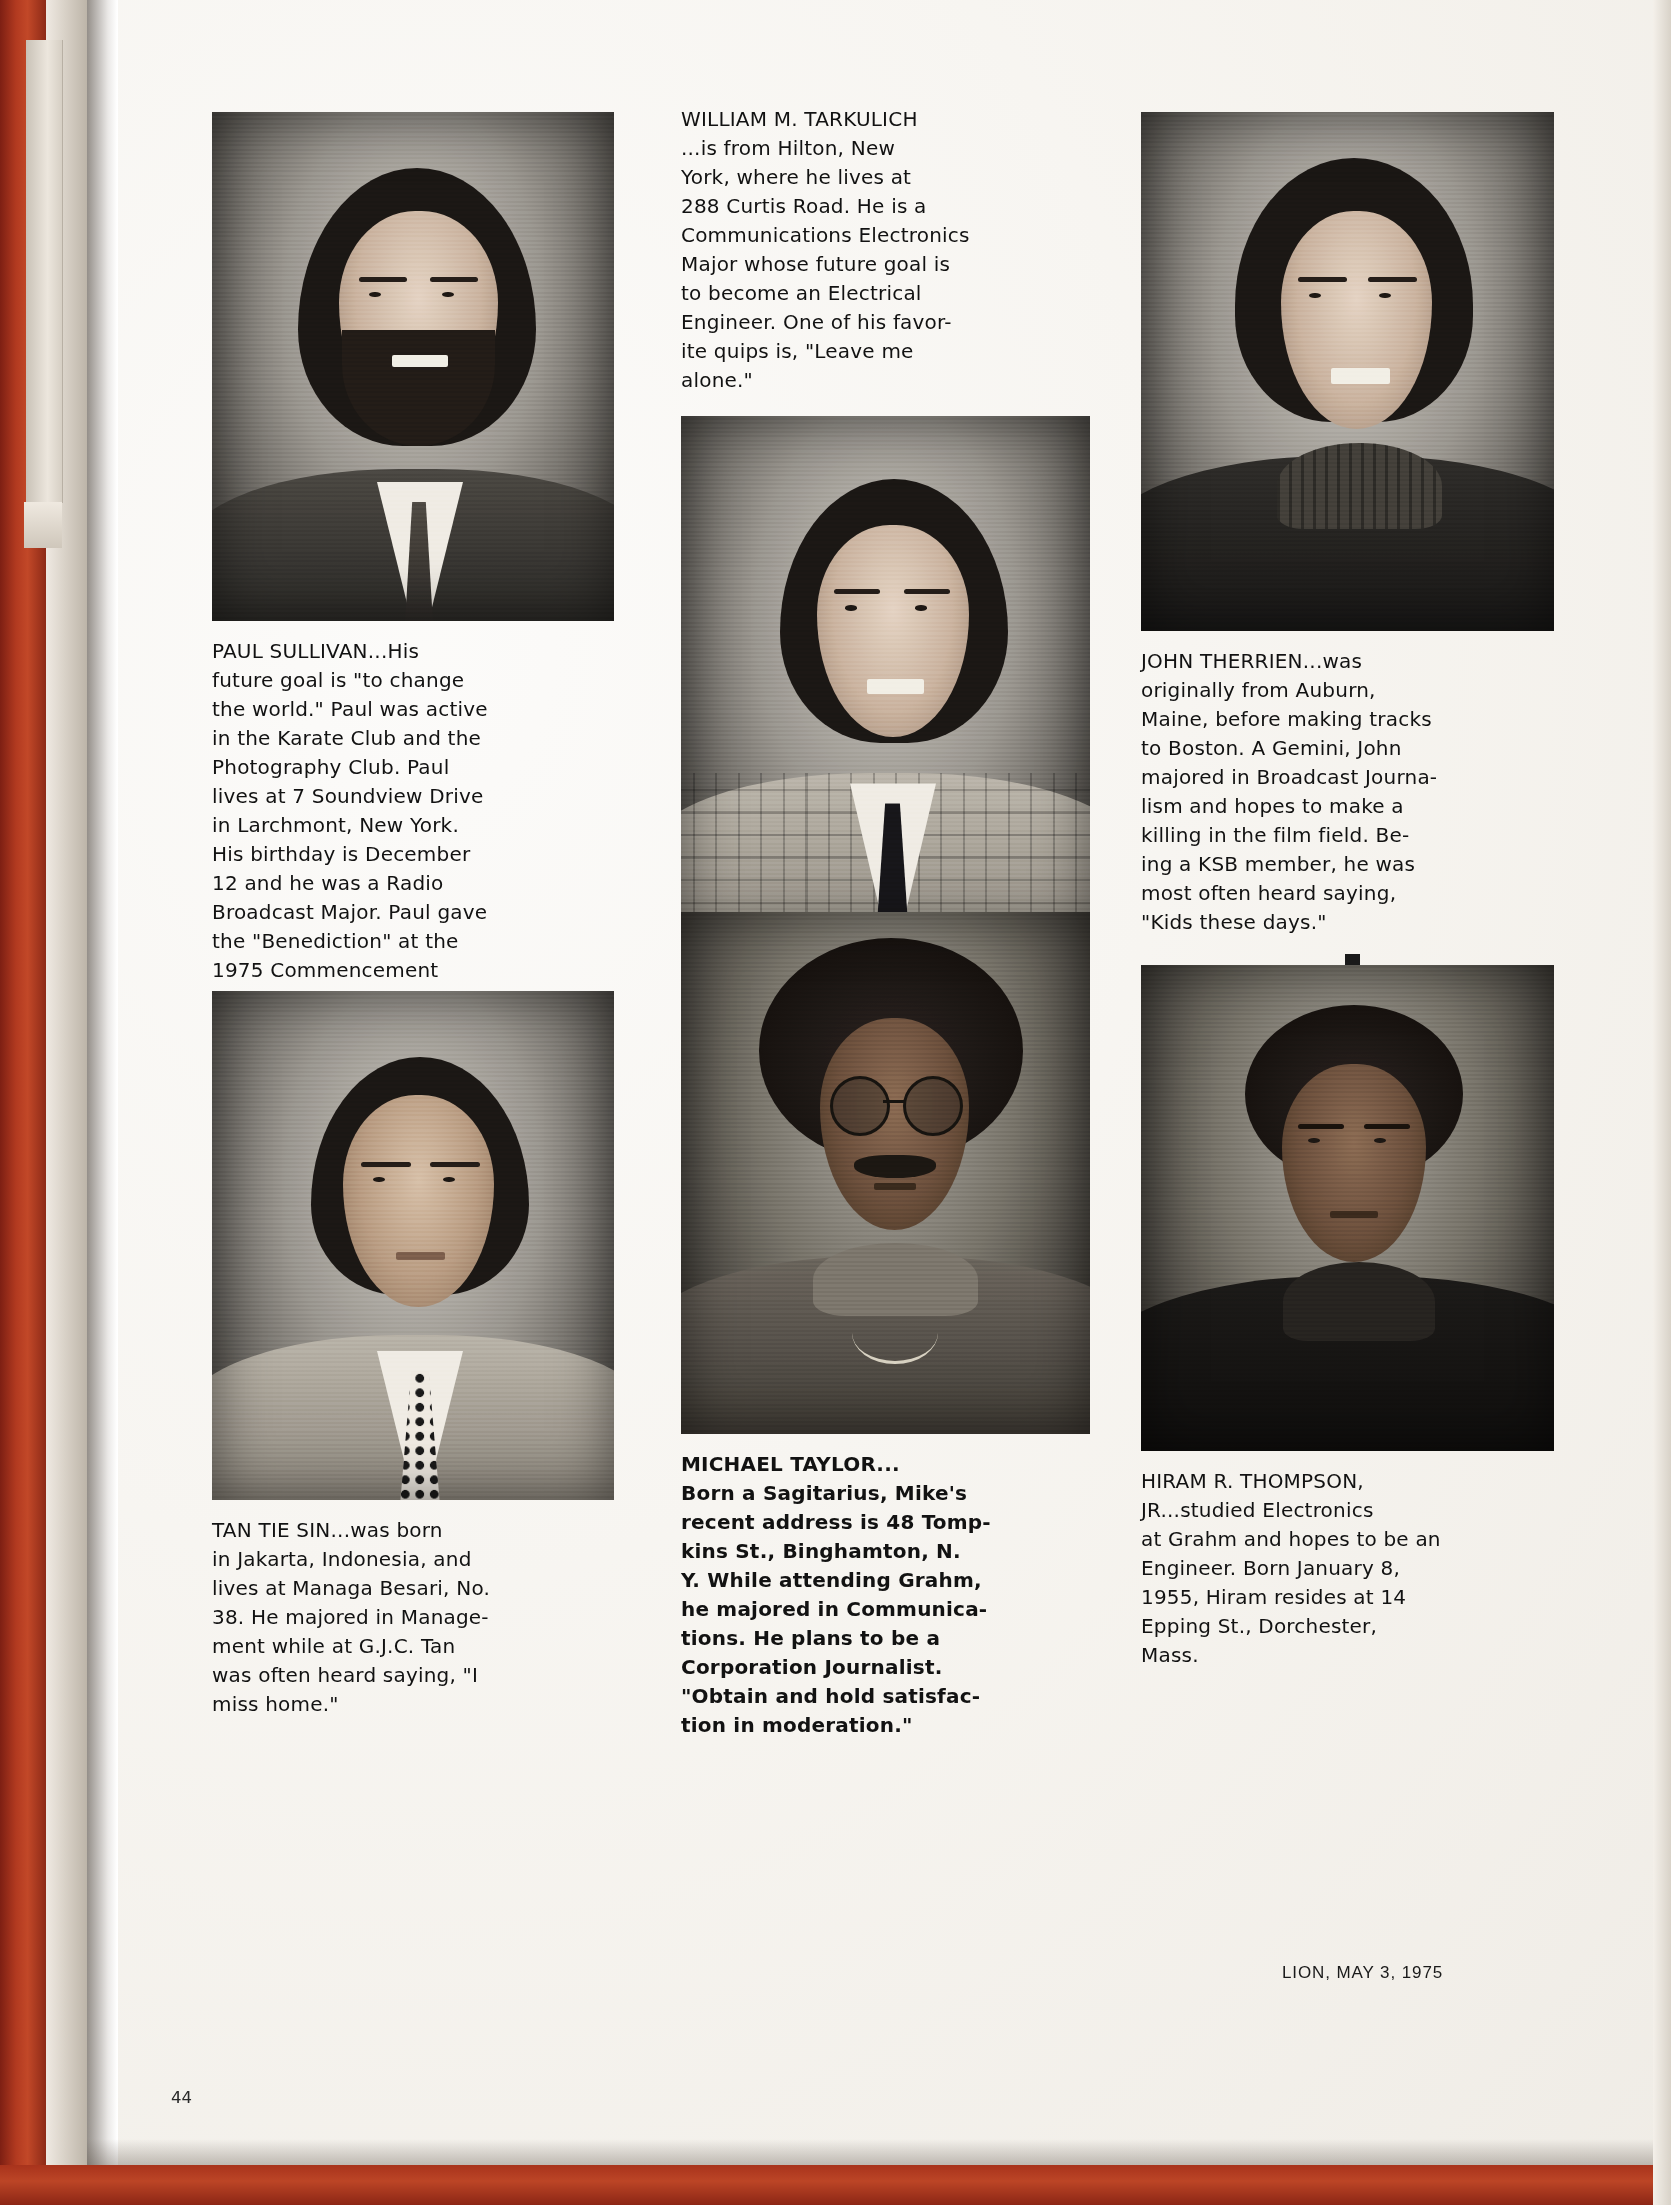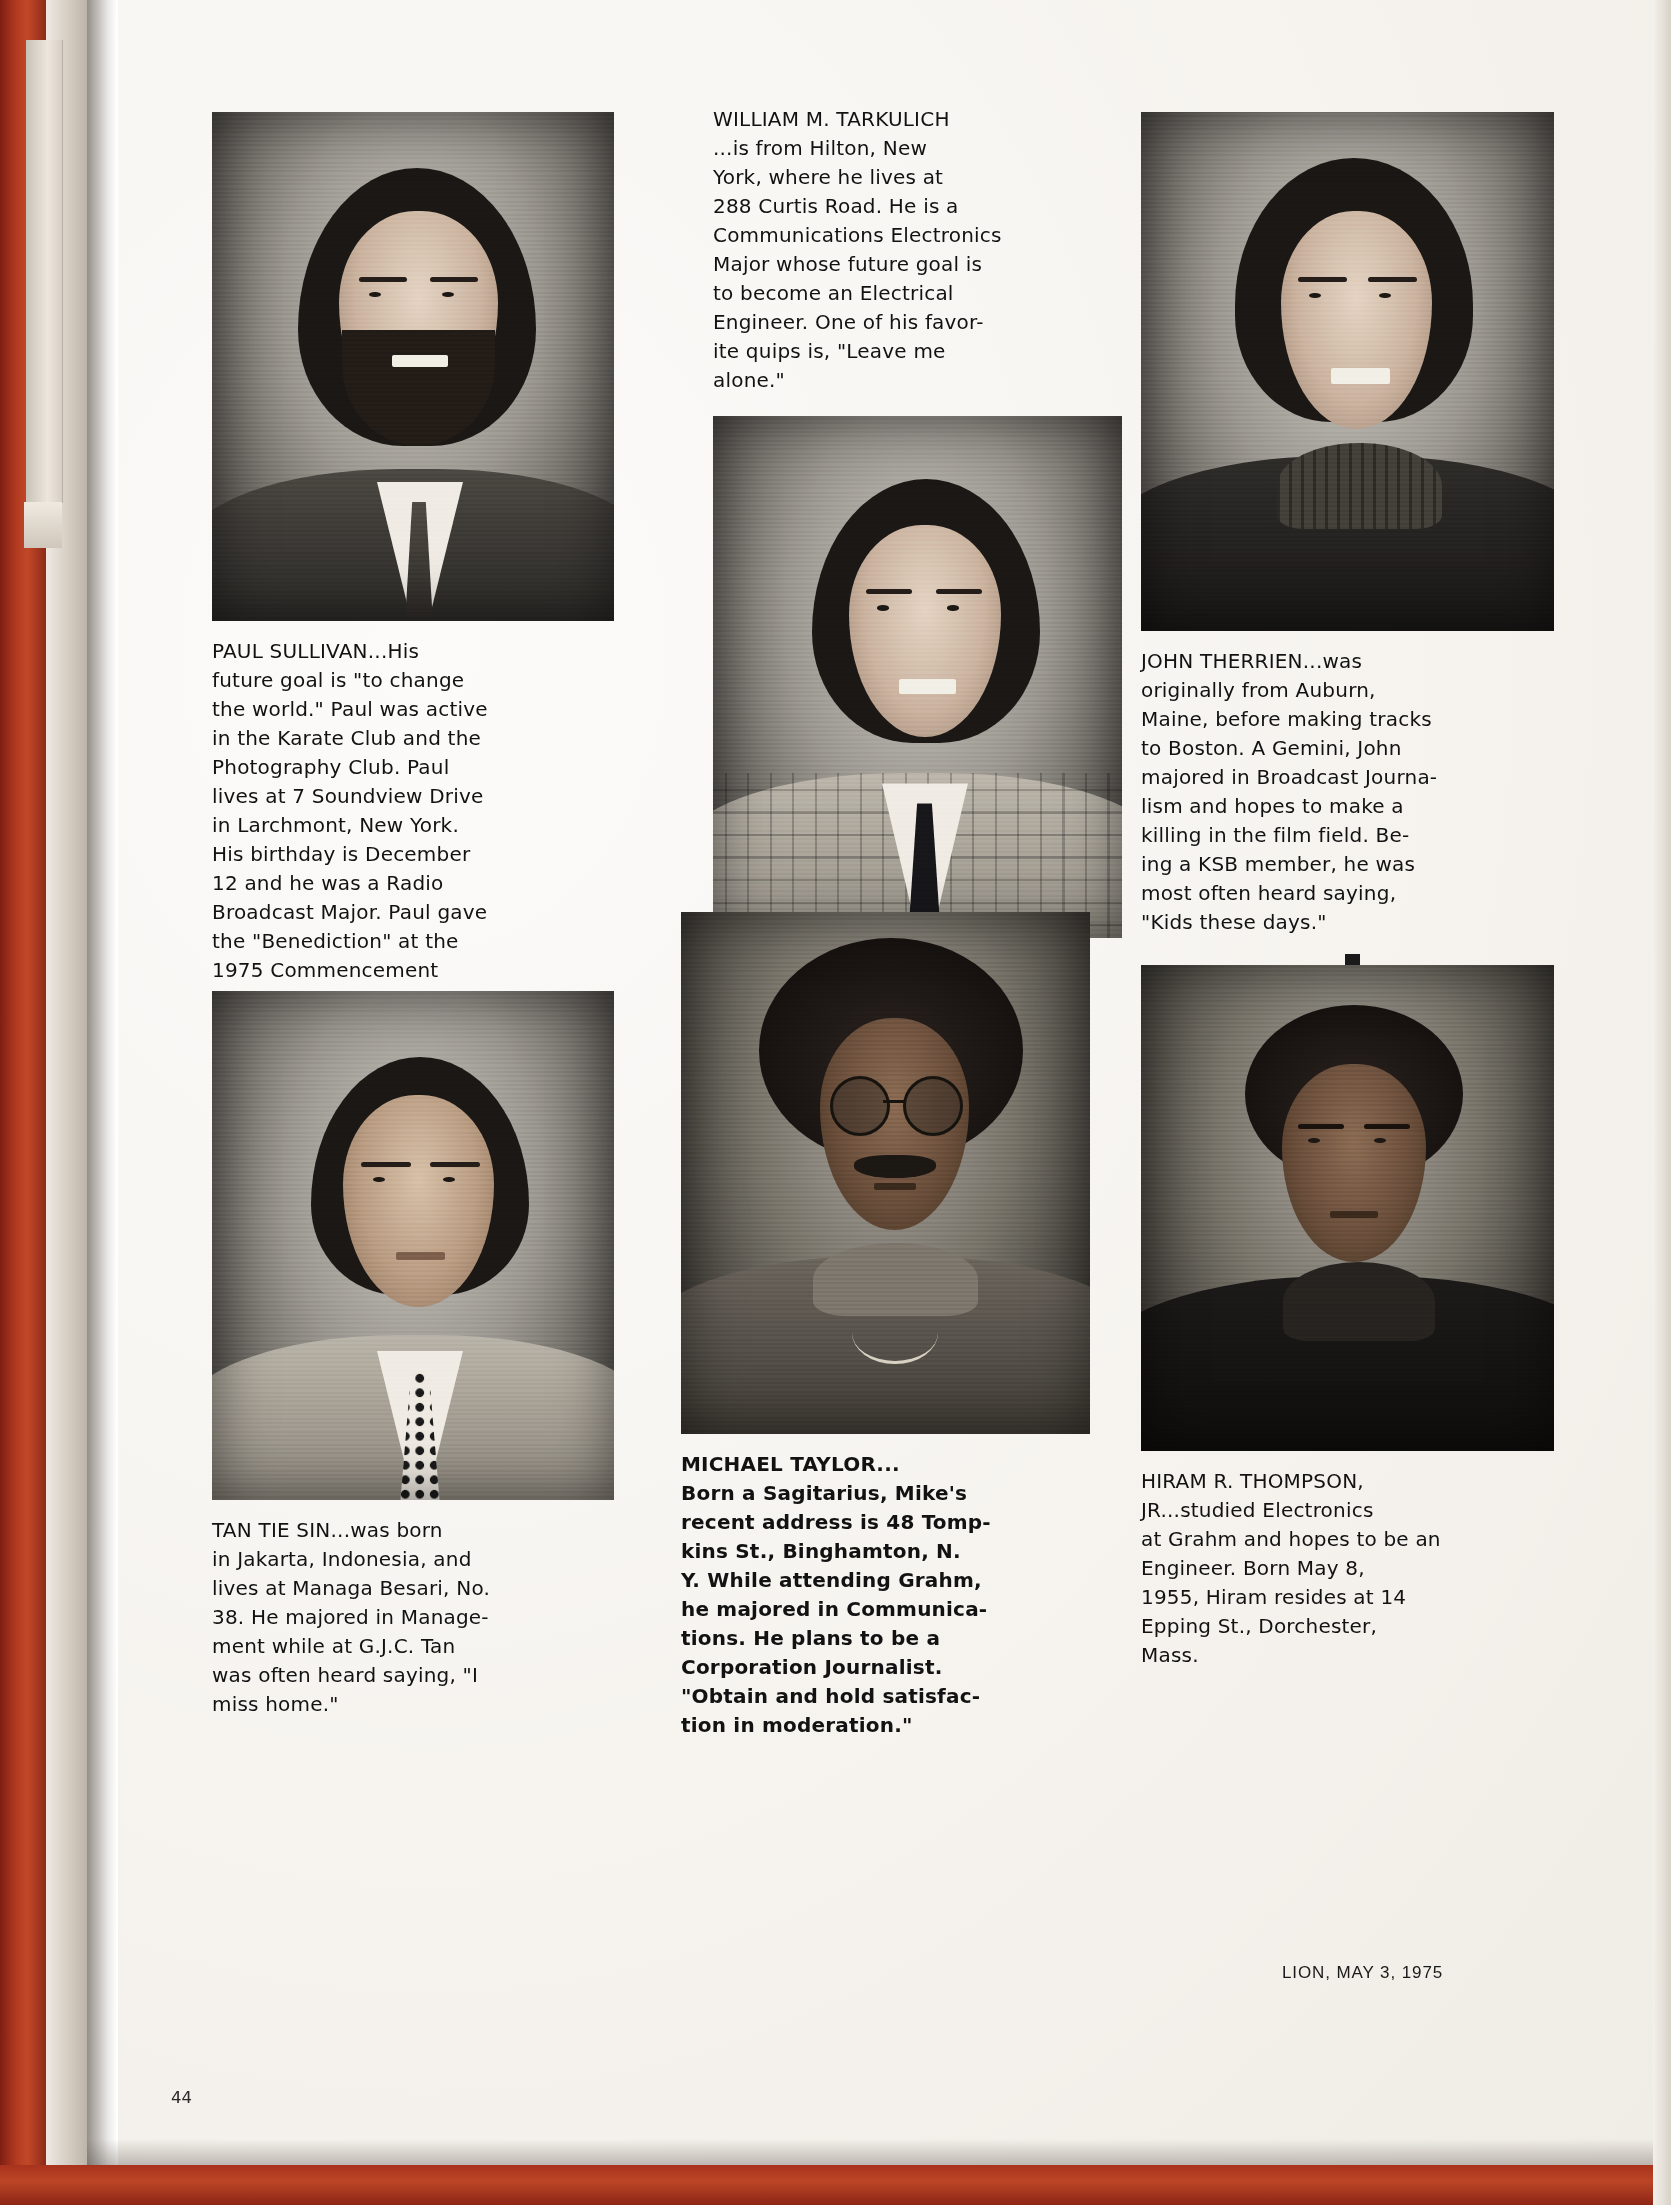--- a/index.html
+++ b/index.html
@@ -311,21 +311,21 @@
 lives at Managa Besari, No.
 38. He majored in Manage-
 ment while at G.J.C. Tan
 was often heard saying, "I
 miss home."</div>
       </div>
     </div>
 
     <div class="col col-2">
 
-      <div class="entry" style="left:0; top:-6.6px; width:423px;margin-left:32px;">
+      <div class="entry" style="left:0; top:-6.6px; width:423px;">
         <div class="caption" style="margin-top:0;">WILLIAM M. TARKULICH
 ...is from Hilton, New
 York, where he lives at
 288 Curtis Road. He is a
 Communications Electronics
 Major whose future goal is
 to become an Electrical
 Engineer. One of his favor-
 ite quips is, "Leave me
 alone."</div>
@@ -434,21 +434,21 @@
             <div class="eye" style="left:167px;top:173px;"></div>
             <div class="eye" style="left:233px;top:173px;"></div>
             <div class="mouth" style="left:189px;top:246px;width:48px;height:6.6px;background:#3b2a1d;"></div>
             <div class="grain"></div>
             <div class="vig"></div>
           </div>
         </div>
         <div class="caption">HIRAM R. THOMPSON,
 JR...studied Electronics
 at Grahm and hopes to be an
-Engineer. Born May 8,
+Engineer. Born January 8,
 1955, Hiram resides at 14
 Epping St., Dorchester,
 Mass.</div>
       </div>
     </div>
 
   </div>
 
   <div class="credit">LION, MAY 3, 1975</div>
   <div class="folio">44</div>

